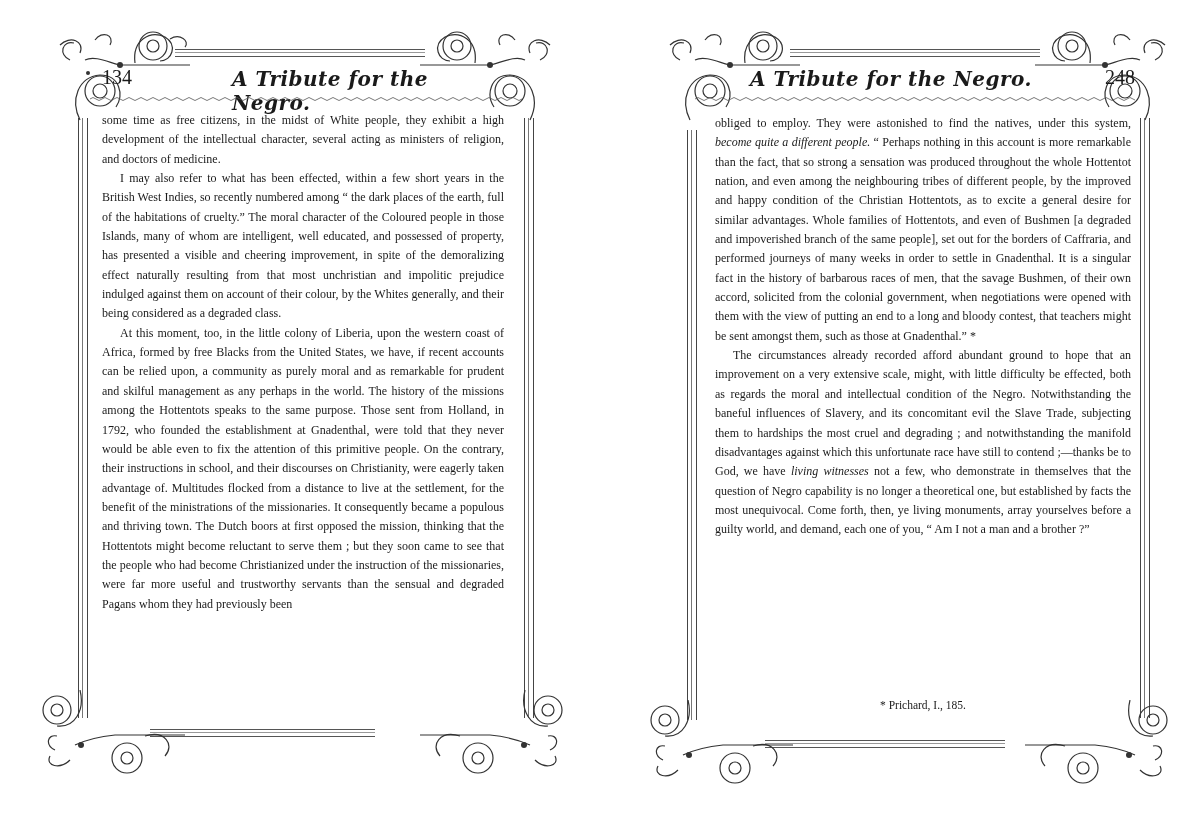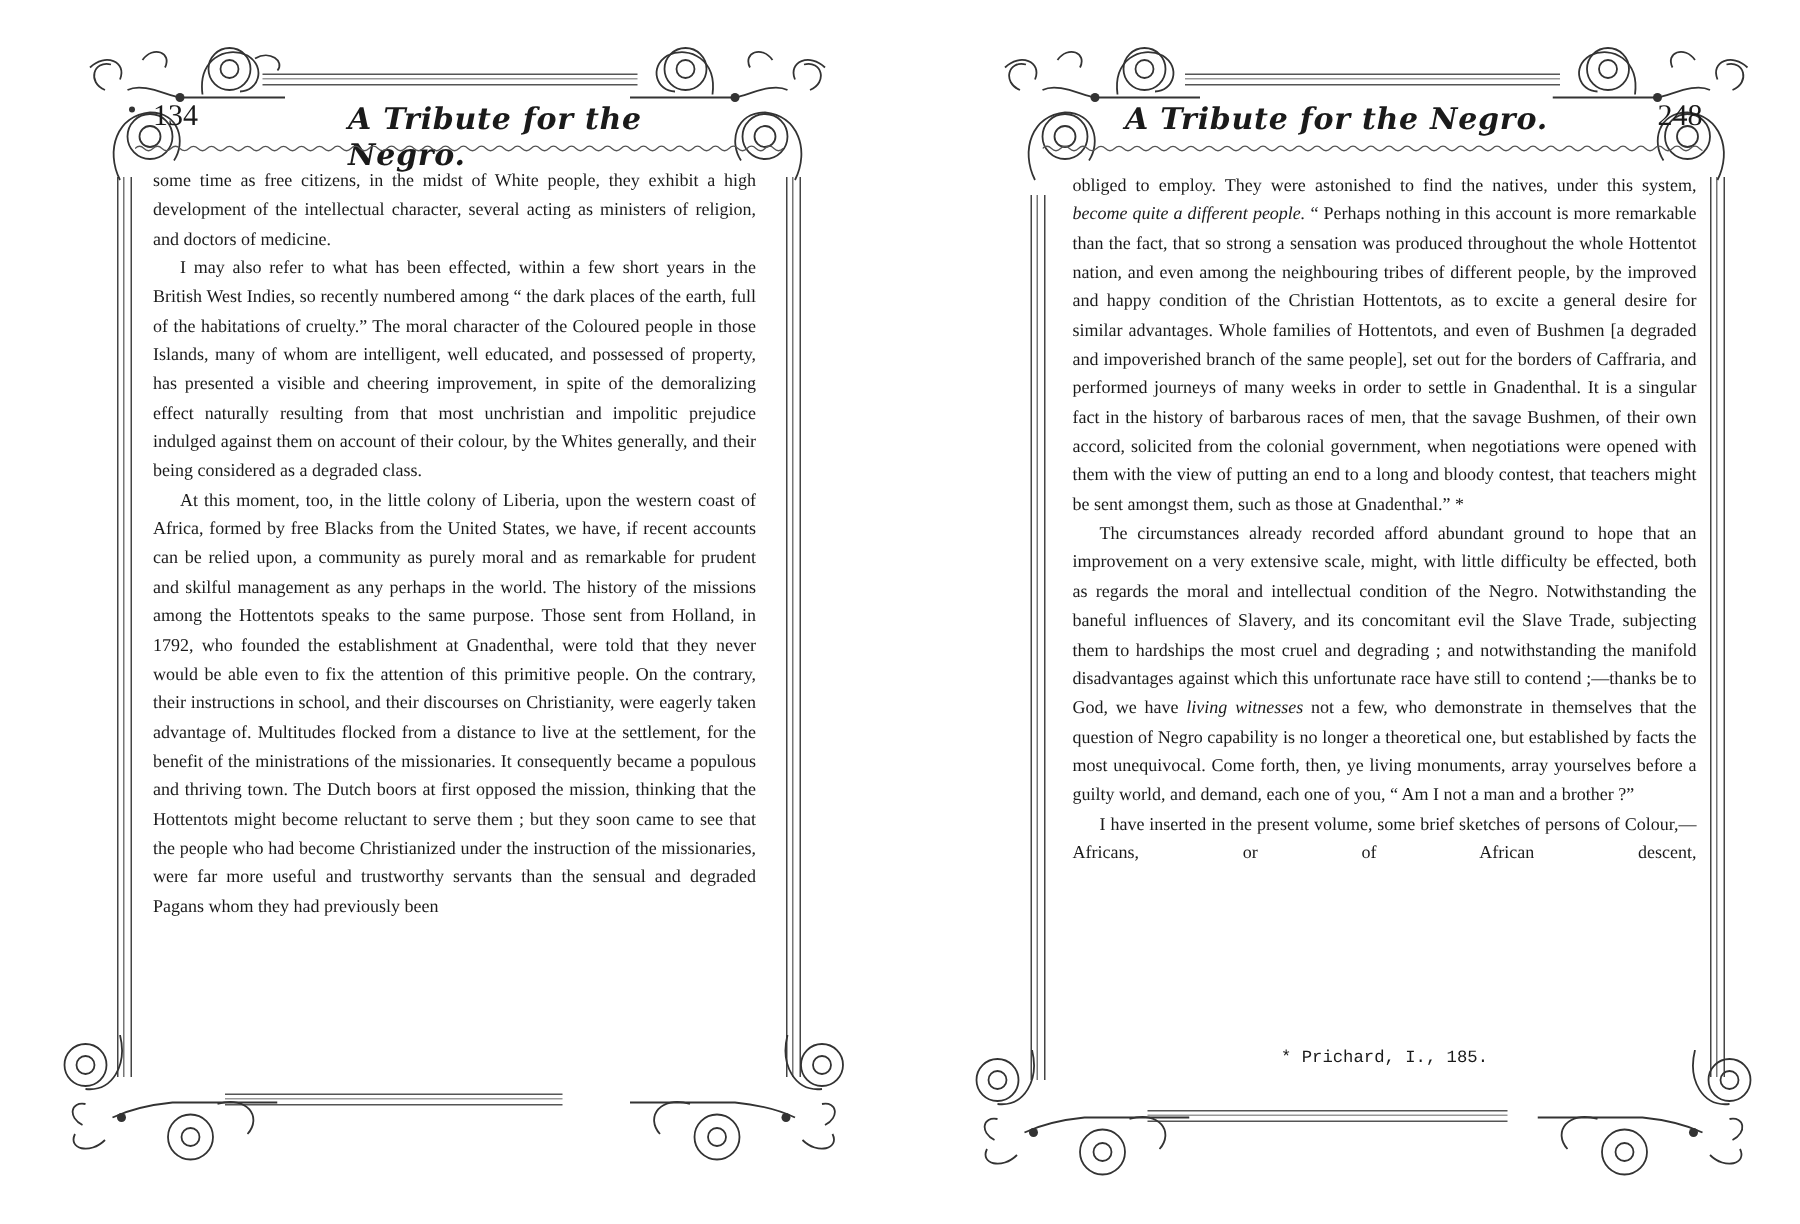--- a/index.html
+++ b/index.html
@@ -20,21 +20,21 @@
   .running-head { position:absolute; top:66px; height:24px; font-size:19px; }
   .page-number { position:absolute; top:0; font-size:20px; font-family:"Liberation Serif",serif; }
   .head-title { position:absolute; top:1px; font-family:"DejaVu Serif",serif; font-size:20px; letter-spacing:0.5px; font-style:italic; font-weight:bold; }
   .wavy-rule { position:absolute; top:96px; height:6px; }
 
   .body-text { position:absolute; font-size:12px; line-height:19.35px; text-align:justify; }
   .body-text p { margin:0; }
   .body-text p.indent { text-indent:18px; }
   .body-text p.noindent { text-indent:0; }
   .body-text em { }
-  .footnote { position:absolute; font-size:11.5px; text-align:center;font-family:Liberation Mono, monospace; }
+  .footnote { position:absolute; font-size:11.5px; text-align:center; }
 </style>
 </head>
 <body>
 
 <div class="page" id="left-page">
 
   <div class="frame-v" style="left:78px; top:118px; height:600px;"></div>
   <div class="frame-v" style="left:524px; top:118px; height:600px;"></div>
   <div class="frame-h" style="left:175px; top:49px; width:250px;"></div>
   <div class="frame-h" style="left:150px; top:729px; width:225px;"></div>
@@ -180,17 +180,16 @@
     <span class="head-title" style="left:35px;">A Tribute for the Negro.</span>
     <span class="page-number" style="right:0;">248</span>
   </div>
   <svg class="wavy-rule" style="left:70px;" width="440" height="6" viewBox="0 0 440 6">
     <path d="M0 3 q3 -3 6 0 t6 0 t6 0 t6 0 t6 0 t6 0 t6 0 t6 0 t6 0 t6 0 t6 0 t6 0 t6 0 t6 0 t6 0 t6 0 t6 0 t6 0 t6 0 t6 0 t6 0 t6 0 t6 0 t6 0 t6 0 t6 0 t6 0 t6 0 t6 0 t6 0 t6 0 t6 0 t6 0 t6 0 t6 0 t6 0 t6 0 t6 0 t6 0 t6 0 t6 0 t6 0 t6 0 t6 0 t6 0 t6 0 t6 0 t6 0 t6 0 t6 0 t6 0 t6 0 t6 0 t6 0 t6 0 t6 0 t6 0 t6 0 t6 0 t6 0 t6 0 t6 0 t6 0 t6 0 t6 0 t6 0 t6 0 t6 0 t6 0 t6 0 t6 0 t6 0 t6 0 t6 0 t6 0 t6 0 t6 0 t6 0 t6 0 t6 0" fill="none" stroke="#555" stroke-width="0.8"></path>
   </svg>
 
   <div class="body-text" style="left:90px; top:114px; width:416px;">
     <p class="noindent"><span>obliged to employ. They were astonished to find the natives, under this system, </span><em>become quite a different people.</em><span> “ Perhaps nothing in this account is more remarkable than the fact, that so strong a sensation was produced throughout the whole Hottentot nation, and even among the neighbouring tribes of different people, by the improved and happy condition of the Christian Hottentots, as to excite a general desire for similar advantages. Whole families of Hottentots, and even of Bushmen [a degraded and impoverished branch of the same people], set out for the borders of Caffraria, and performed journeys of many weeks in order to settle in Gnadenthal. It is a singular fact in the history of barbarous races of men, that the savage Bushmen, of their own accord, solicited from the colonial government, when negotiations were opened with them with the view of putting an end to a long and bloody contest, that teachers might be sent amongst them, such as those at Gnadenthal.” *</span></p>
     <p class="indent"><span>The circumstances already recorded afford abundant ground to hope that an improvement on a very extensive scale, might, with little difficulty be effected, both as regards the moral and intellectual condition of the Negro. Notwithstanding the baneful influences of Slavery, and its concomitant evil the Slave Trade, subjecting them to hardships the most cruel and degrading ; and notwithstanding the manifold disadvantages against which this unfortunate race have still to contend ;—thanks be to God, we have </span><em>living witnesses</em><span> not a few, who demonstrate in themselves that the question of Negro capability is no longer a theoretical one, but established by facts the most unequivocal. Come forth, then, ye living monuments, array yourselves before a guilty world, and demand, each one of you, “ Am I not a man and a brother ?”</span></p>
-    <p class="indent" style="text-align-last:justify;"><span>I have inserted in the present volume, some brief sketches of persons of Colour,—Africans, or of African descent,</span></p>
   </div>
 
   <div class="footnote" style="left:90px; top:699px; width:416px;">* Prichard, I., 185.</div>
 </div>
 
 </body></html>

